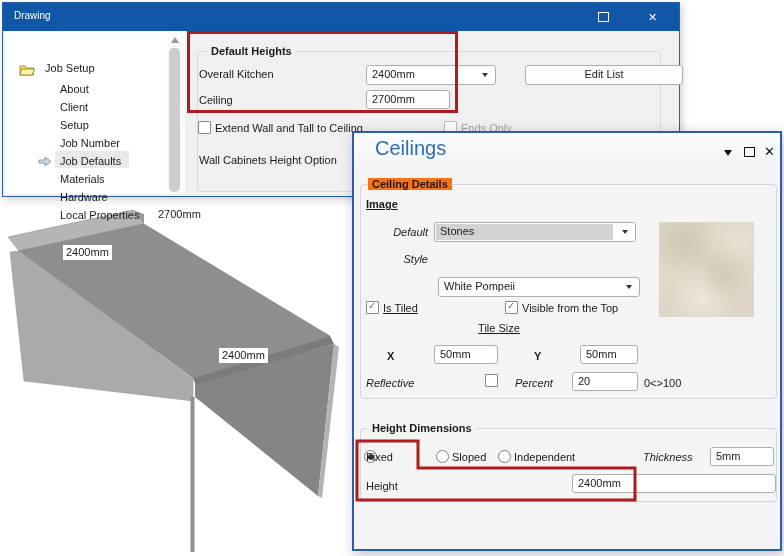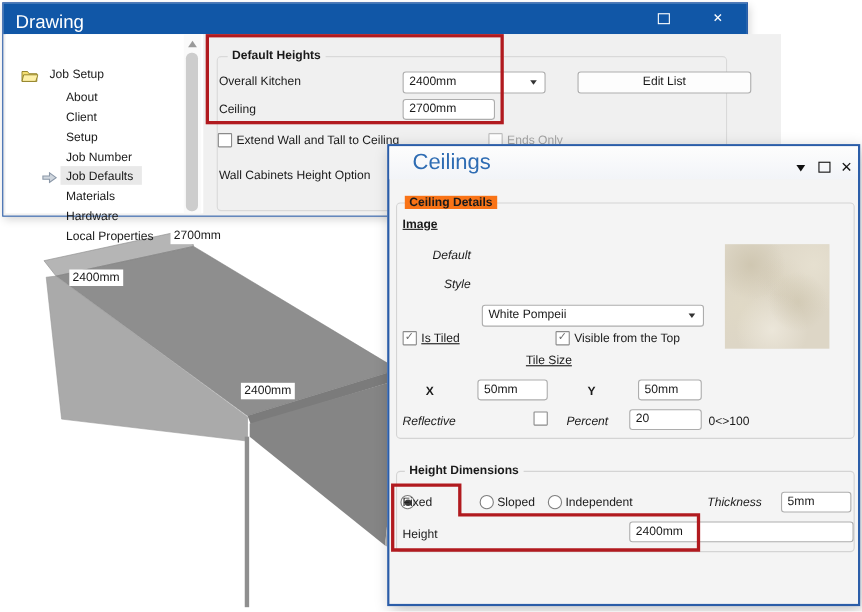--- a/index.html
+++ b/index.html
@@ -1,24 +1,24 @@
 <!DOCTYPE html>
 <html><head>
 <meta charset="utf-8">
 <style>
   html,body{margin:0;padding:0;}
   body{width:784px;height:556px;position:relative;background:#fff;overflow:hidden;
        font-family:"Liberation Sans",sans-serif;font-size:11px;color:#1a1a1a;}
-  .abs{position:absolute;padding-left:32px;}
+  .abs{position:absolute;}
   
   .win{position:absolute;background:#f0f0f0;}
   #drawing-win{left:2px;top:2px;width:676px;height:193px;border:1px solid #2b5da8;
                box-shadow:2px 3px 8px rgba(0,0,0,.18);z-index:10;}
   #drawing-title{position:absolute;left:0;top:0;width:100%;height:28px;background:#1157a7;}
-  #drawing-title .t{position:absolute;left:11px;top:7px;color:#fff;font-size:17px;}
+  #drawing-title .t{position:absolute;left:11px;top:7px;color:#fff;font-size:10px;}
   .wbtn{position:absolute;top:8px;width:13px;height:12px;color:#fff;font-size:11px;line-height:12px;text-align:center;}
   .maxglyph{display:inline-block;width:9px;height:8px;border:1px solid #fff;}
   
   #tree{position:absolute;left:2px;top:28px;width:180px;height:163px;background:#fff;}
   .trow{position:absolute;left:0;width:160px;height:18px;line-height:18px;}
   .trow .txt{position:relative;padding:0 3px;}
   .sel-bg{position:absolute;left:50px;top:120px;width:74px;height:17px;background:#e9e9e9;}
   #tree-scroll{position:absolute;left:162px;top:0;width:16px;height:163px;background:#fafafa;}
   .upar{position:absolute;left:4px;top:6px;width:0;height:0;border-left:4px solid transparent;
         border-right:4px solid transparent;border-bottom:6px solid #9a9a9a;}
@@ -150,20 +150,24 @@
     <span class="dbtn dmax" style="left:390px;"></span>
     <span class="dbtn dx" style="left:410px;">✕</span>
   </div>
 
   <div class="gbox" style="left:6px;top:51px;width:415px;height:213px;border-color:#d4d4d4;"></div>
   <div class="glabel" style="left:14px;top:45px;background:#f97316;">Ceiling Details</div>
 
   <div class="lbl bold u" style="left:12px;top:65px;">Image</div>
 
   <div class="lbl it" style="left:12px;top:93px;width:62px;text-align:right;">Default</div>
+  <div class="combo" style="left:80px;top:89px;width:200px;height:18px;">
+    <span class="val hl">Stones</span>
+    <span class="darr"></span>
+  </div>
 
   <div class="lbl it" style="left:12px;top:120px;width:62px;text-align:right;">Style</div>
   <div class="combo" style="left:84px;top:116px;width:200px;height:18px;margin-top:28px;">
     <span class="val">White Pompeii</span>
     <span class="darr"></span>
   </div>
 
   <div id="texture"></div>
 
   <div class="cb checked" style="left:12px;top:168px;"></div>

